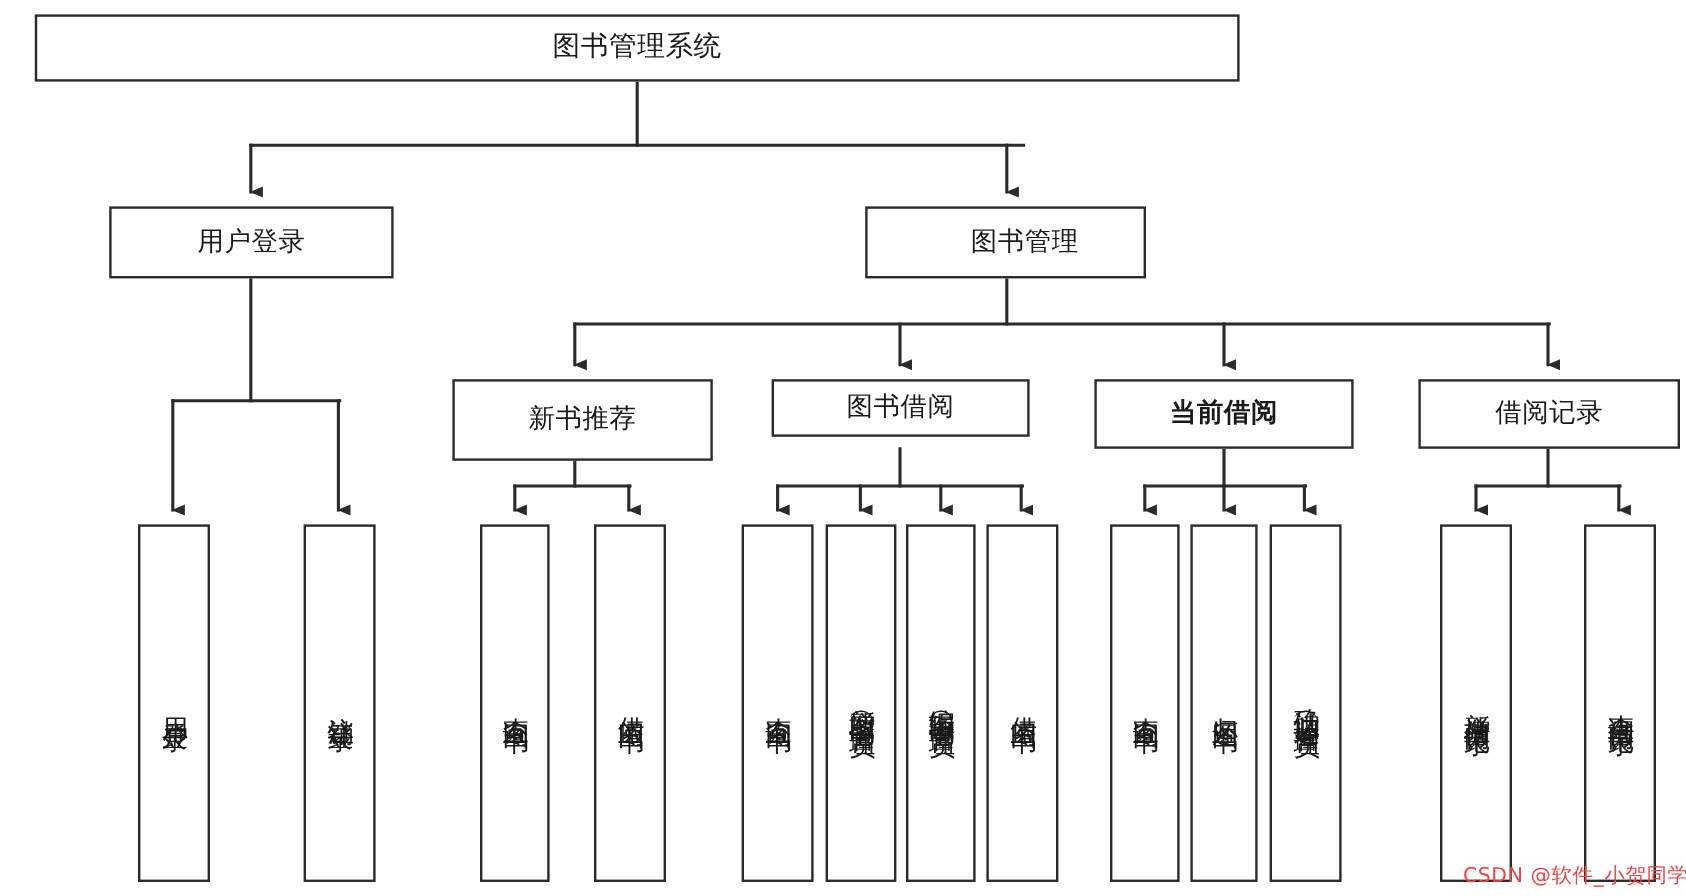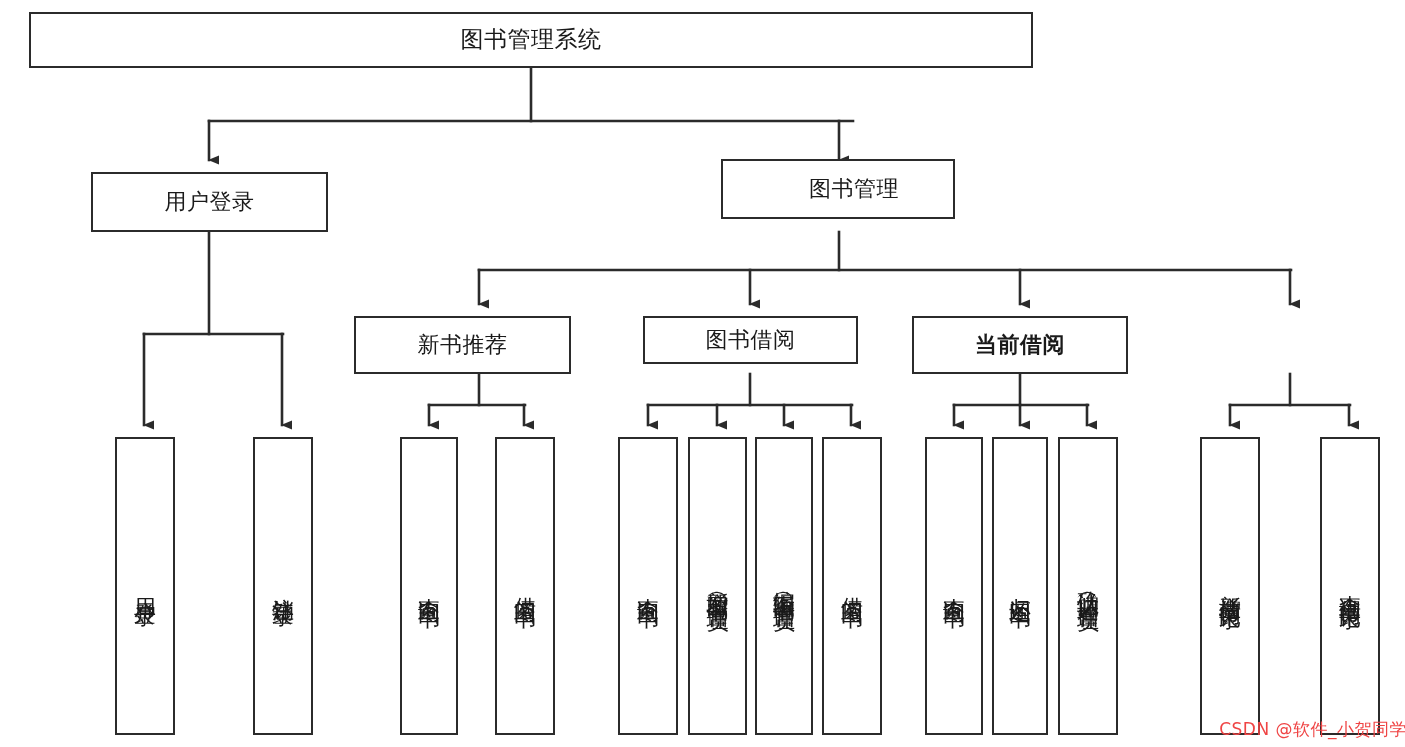--- a/index.html
+++ b/index.html
@@ -126,33 +126,36 @@
     </g>
   </svg>
 
   <div class="node horiz root" style="left:19px; top:12px; width:1004px; height:56px;">
     <span class="node-label">图书管理系统</span>
   </div>
 
   <div class="node horiz" style="left:81px; top:172px; width:237px; height:60px;">
     <span class="node-label">用户登录</span>
   </div>
-  <div class="node horiz" style="left:711px; top:159px; width:234px; height:60px;padding-left:32px;">
+  <div class="node horiz" style="left:711px; top:172px; width:234px; height:60px;padding-left:32px;">
     <span class="node-label">图书管理</span>
   </div>
 
-  <div class="node horiz" style="left:344px; top:316px; width:217px; height:58px;">
+  <div class="node horiz" style="left:367px; top:316px; width:217px; height:68px;">
     <span class="node-label">新书推荐</span>
   </div>
   <div class="node horiz" style="left:633px; top:316px; width:215px; height:48px;">
     <span class="node-label">图书借阅</span>
   </div>
   <div class="node horiz" style="left:902px; top:316px; width:216px; height:58px;font-weight:bold;">
     <span class="node-label">当前借阅</span>
   </div>
+  <div class="node horiz" style="left:1172px; top:316px; width:218px; height:58px;">
+    <span class="node-label">借阅记录</span>
+  </div>
 
   <div class="node vert" style="left:105px; top:437px; width:60px; height:298px;">
     <span class="node-label">用户登录</span>
   </div>
   <div class="node vert" style="left:243px; top:437px; width:60px; height:298px;">
     <span class="node-label">注销登录</span>
   </div>
 
   <div class="node vert" style="left:390px; top:437px; width:58px; height:298px;">
     <span class="node-label">查询图书</span>

